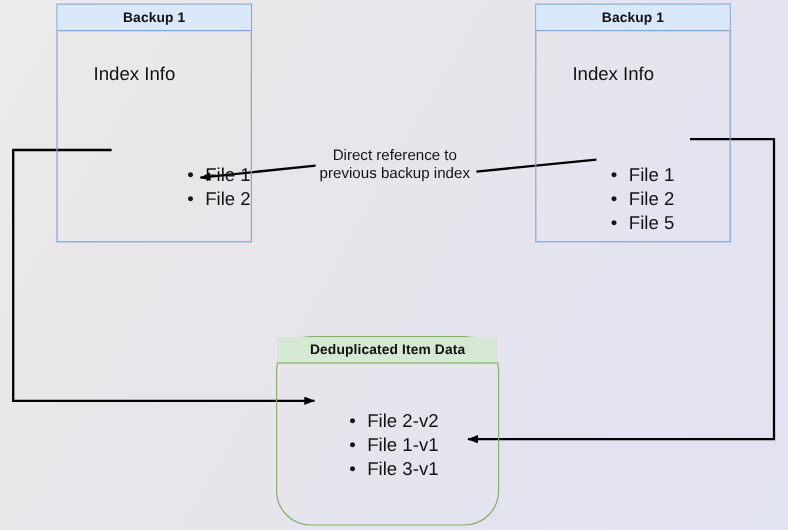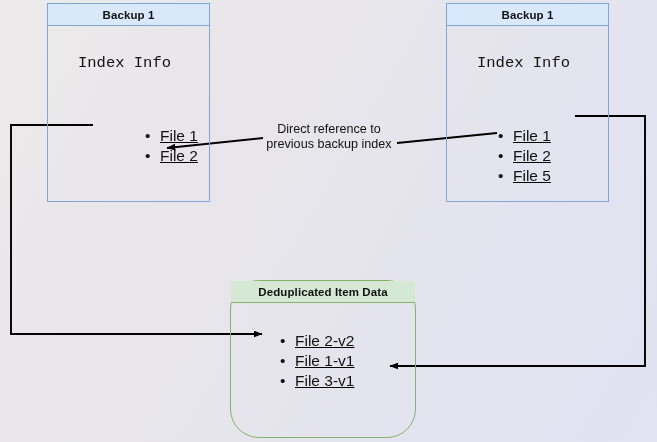--- a/index.html
+++ b/index.html
@@ -56,28 +56,26 @@
   .node-body {
     position: relative;
     height: calc(100% - 22px);
   }
   .index-label {
     position: absolute;
     left: 30px;
     top: 28px;
     font-size: 15.5px;
     color: #121212;
-    font-family: Liberation Mono, monospace;
   }
   ul.file-list {
     position: absolute;
-    margin: 4px;
+    margin: 15px;
     padding: 0;
     list-style: none;
-    text-decoration: underline;
   }
   ul.file-list li {
     font-size: 15.5px;
     color: #121212;
     line-height: 20px;
     white-space: nowrap;
     position: relative;
     padding-left: 15px;
   }
   ul.file-list li::before {

